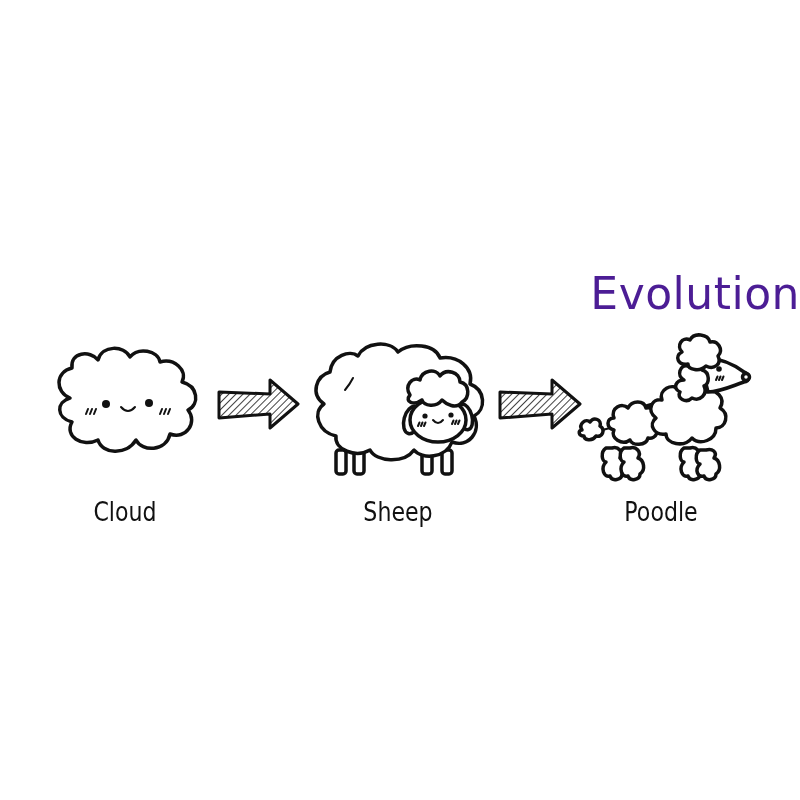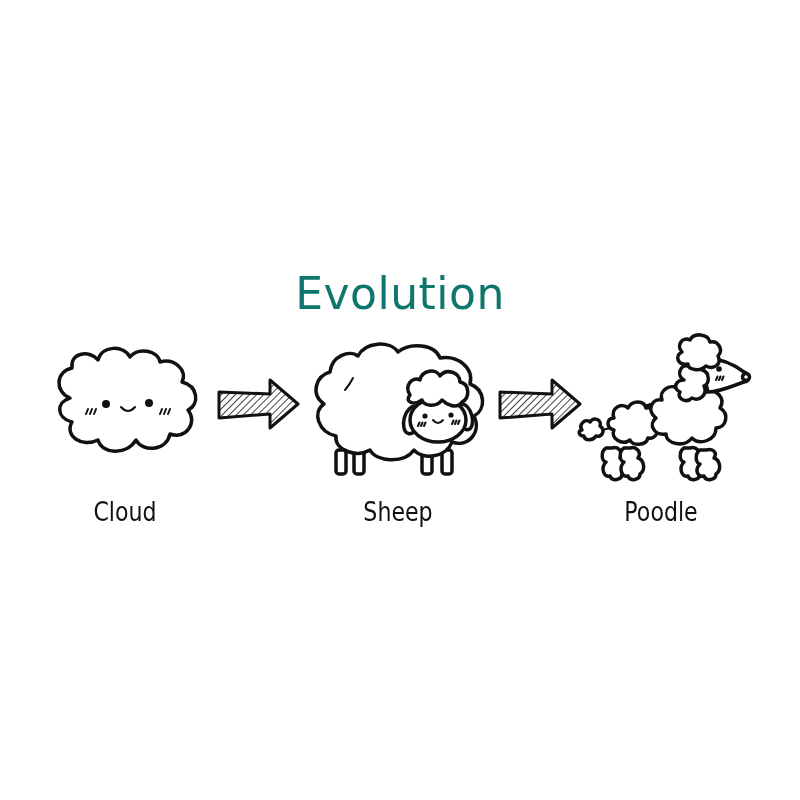--- a/index.html
+++ b/index.html
@@ -1,19 +1,19 @@
 <!DOCTYPE html>
 <html><head>
   <meta charset="utf-8">
   <style>
     html, body { margin: 0; padding: 0; background: #ffffff; }
     body { width: 800px; height: 800px; position: relative; overflow: hidden; }
     .title {
-      position: absolute; left: 0; top: 268px; width: 800px; text-align: center;
-      font-family: "DejaVu Sans", sans-serif; font-size: 44px; color: #0f766e;
+      position: absolute; left: 0; top: 268px; width: 800px; text-align: right;
+      font-family: "DejaVu Sans", sans-serif; font-size: 44px; color: #4c1d95;
       letter-spacing: 0.5px;
     }
     .stage { position: absolute; left: 0; top: 0; width: 768px; height: 800px; }
     .label {
       position: absolute; top: 497px; width: 160px; text-align: center;
       font-family: "DejaVu Sans", sans-serif; font-size: 26px; color: #111;
       transform: scaleX(0.85);
     }
     svg { position: absolute; overflow: visible; }
     .ink { fill: #fff; stroke: #111; stroke-width: 3.5; stroke-linejoin: round; stroke-linecap: round; }

